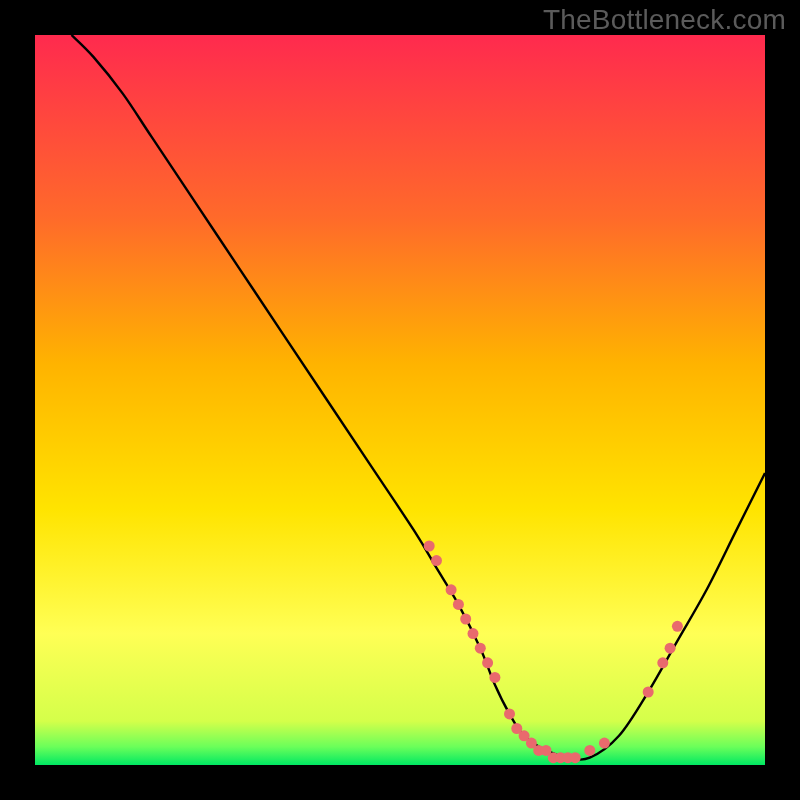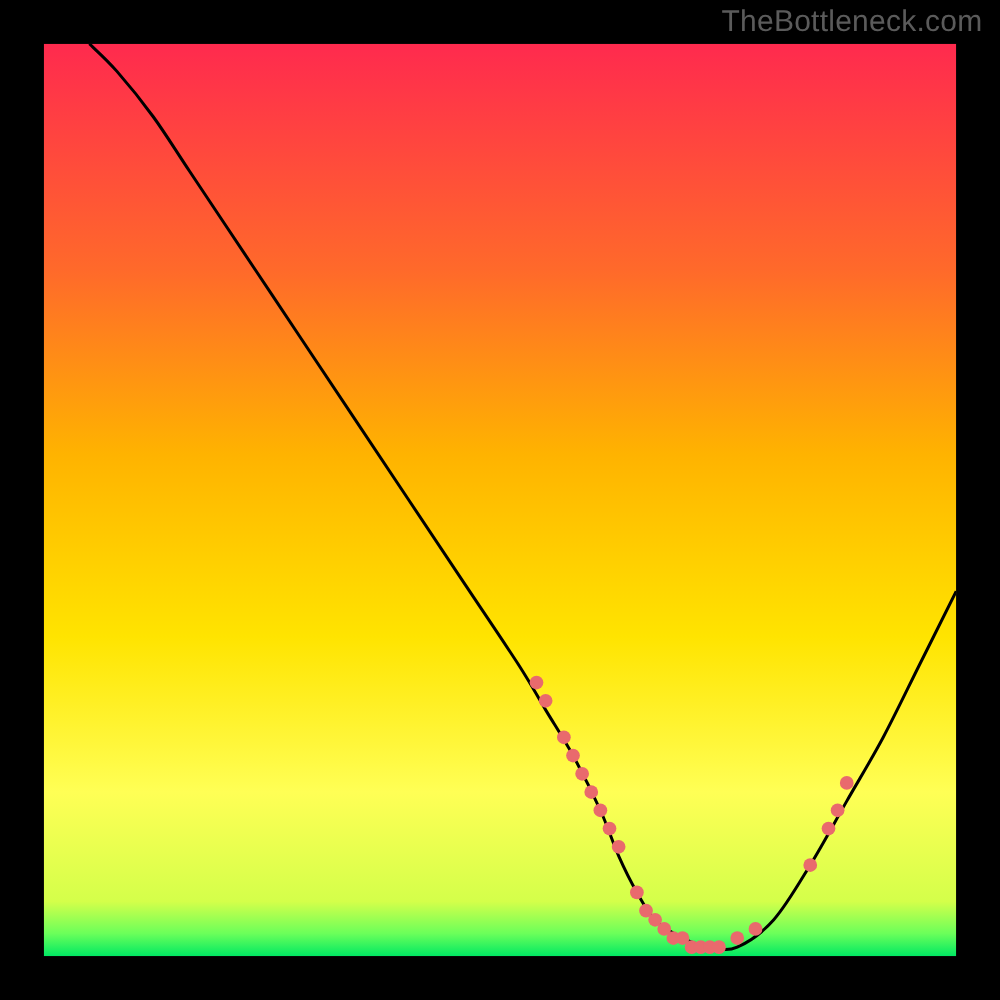--- a/index.html
+++ b/index.html
@@ -15,21 +15,21 @@
     position: relative;
     width: 800px;
     height: 800px;
     background: #000000;
   }
   .watermark {
     position: absolute;
     top: 4px;
     right: 14px;
     color: #5b5b5b;
-    font-size: 24px;
+    font-size: 28px;
     font-weight: 500;
     letter-spacing: 0.2px;
     z-index: 20;
   }
   .plot-area {
     position: absolute;
     left: 35px;
     top: 35px;
     width: 730px;
     height: 730px;

